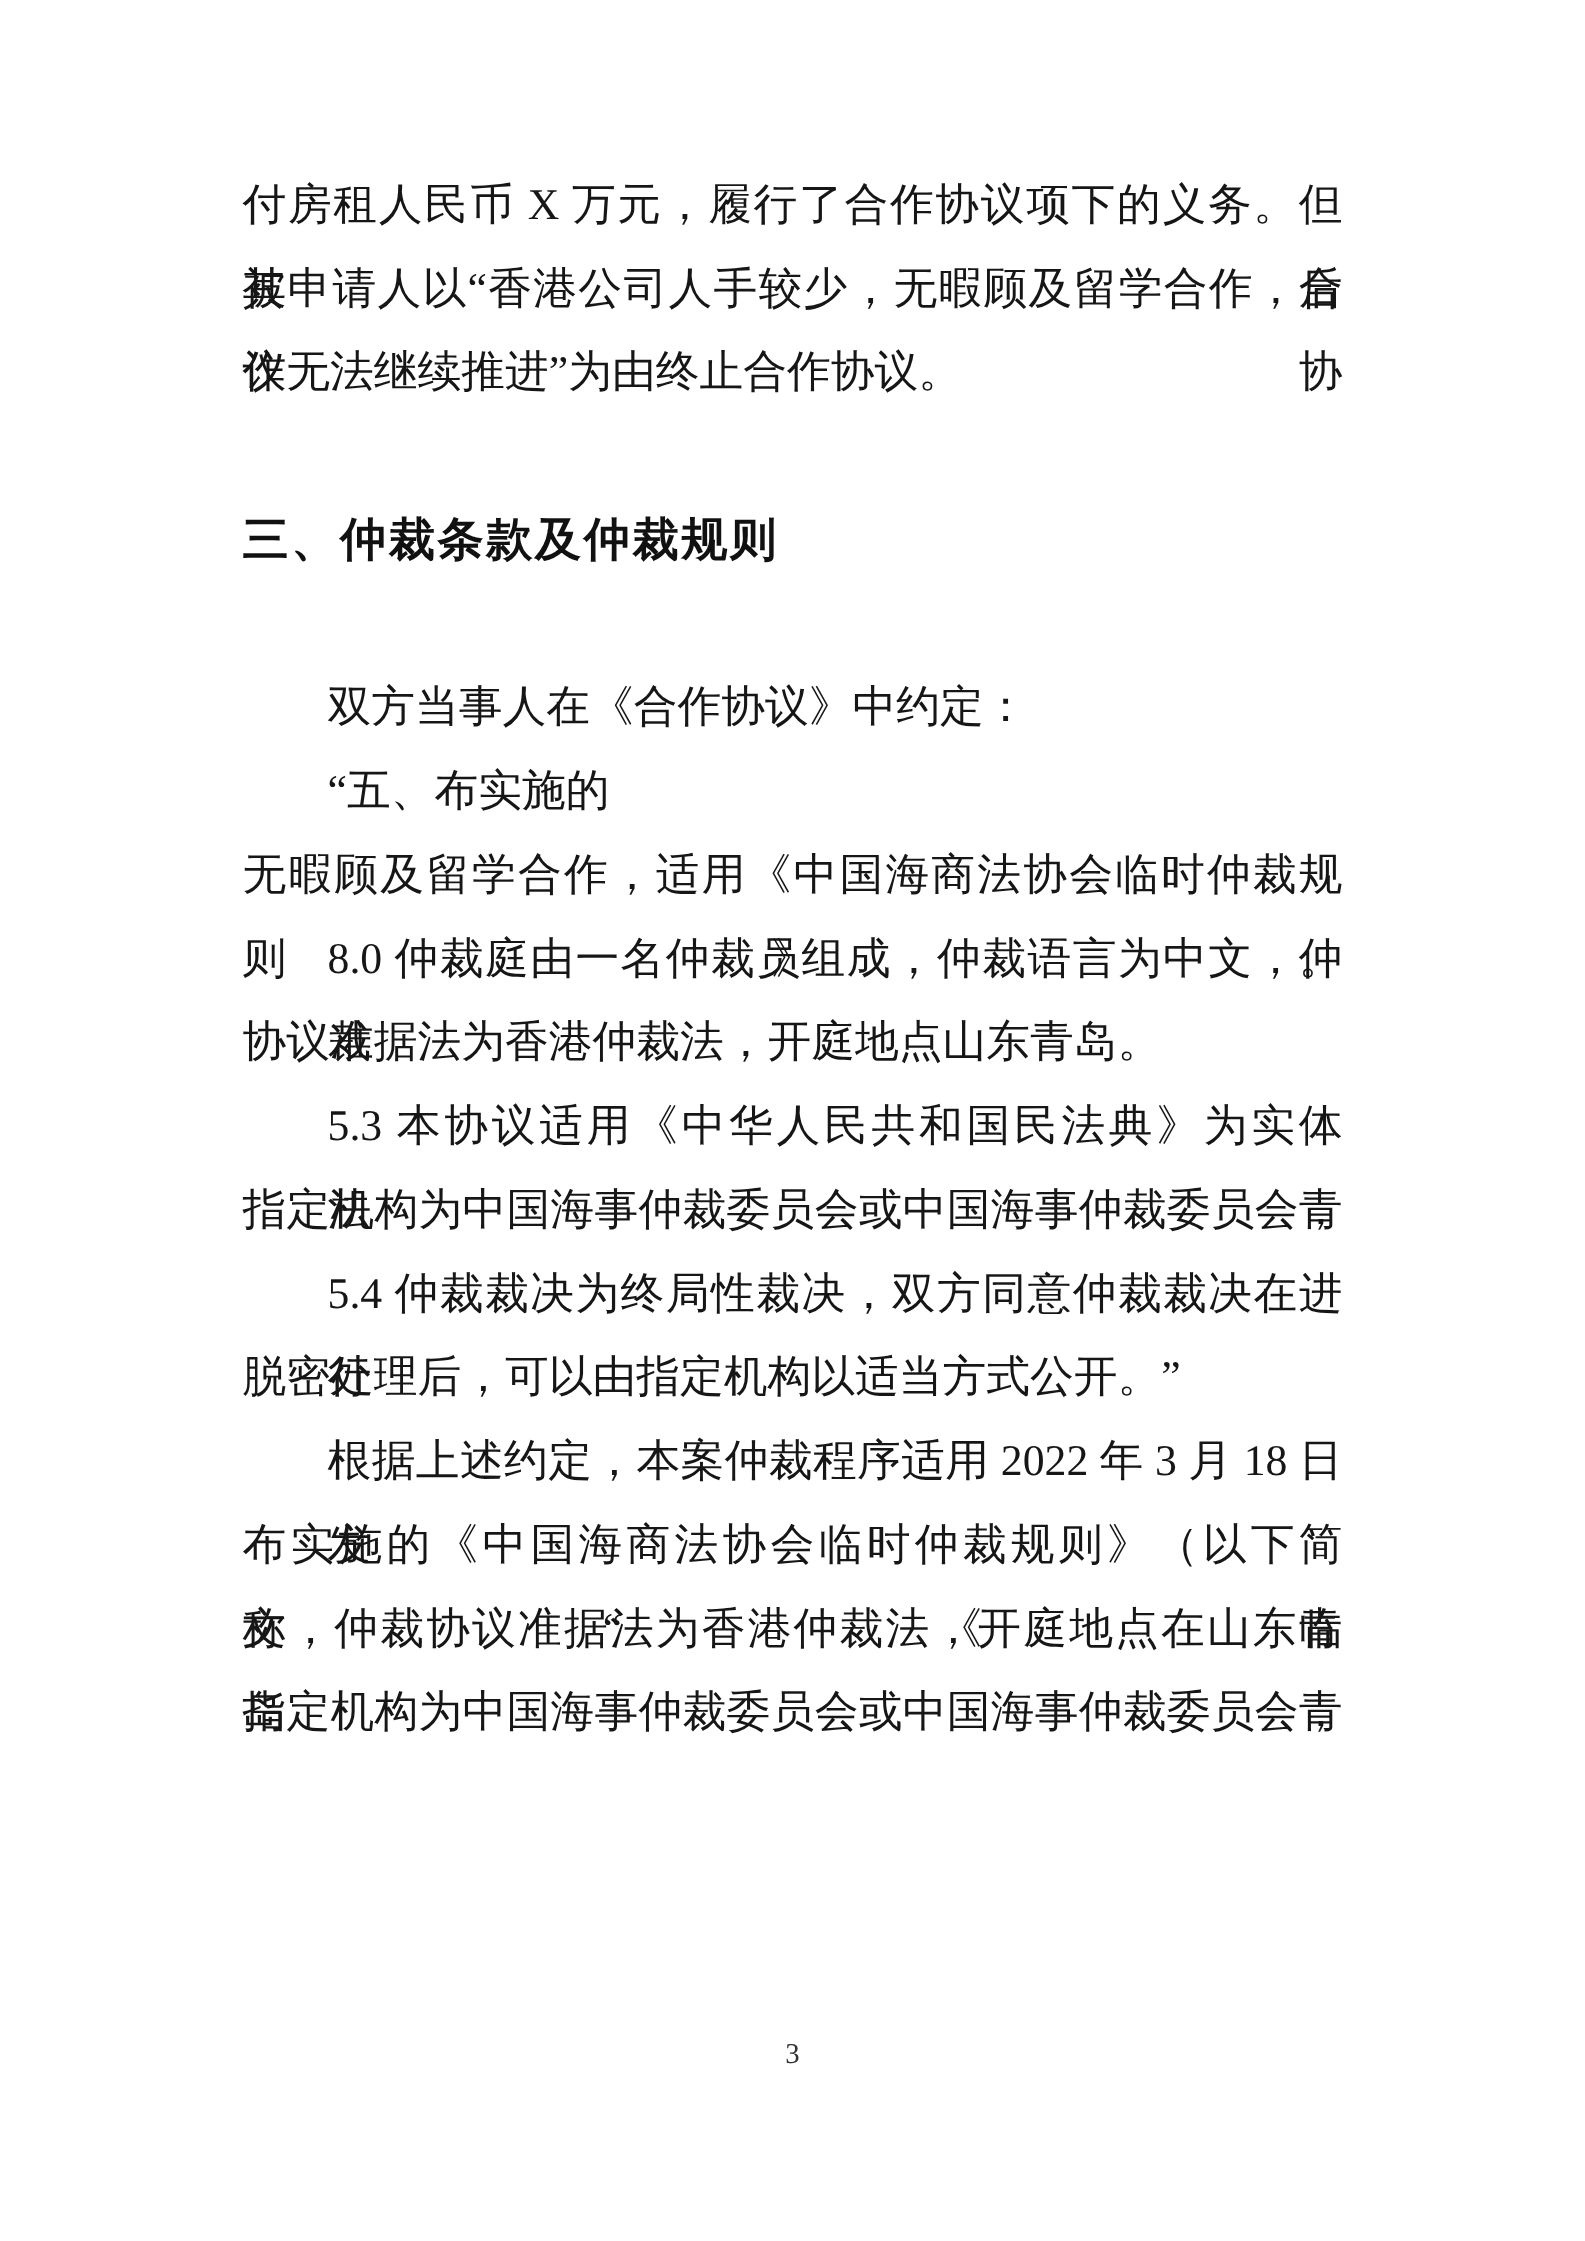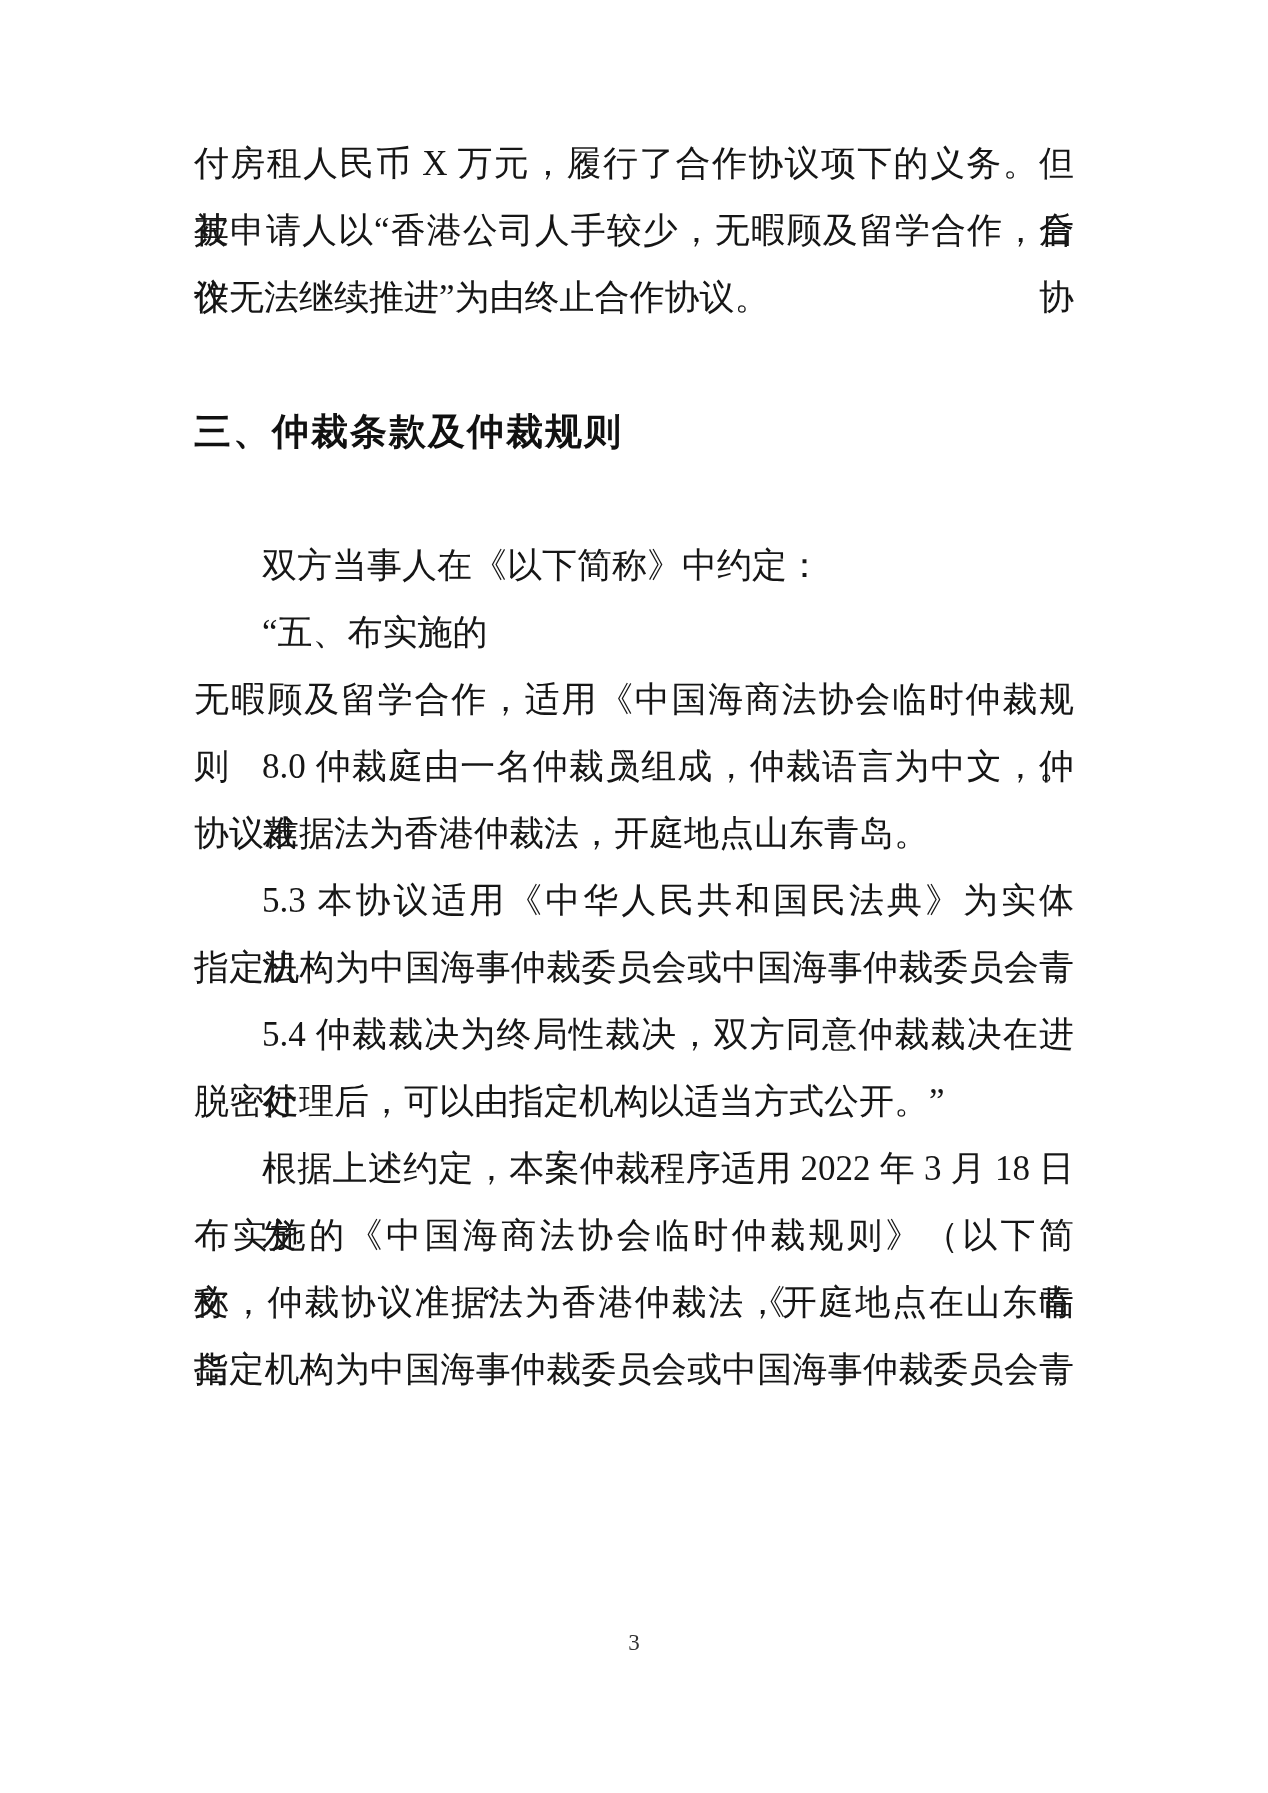--- a/index.html
+++ b/index.html
@@ -68,21 +68,21 @@
 
     <div>
         <div class="line fill">付房租人民币 X 万元，履行了合作协议项下的义务。但其后</div>
         <div class="line fill">被申请人以“香港公司人手较少，无暇顾及留学合作，合作协</div>
         <div class="line">议无法继续推进”为由终止合作协议。</div>
       </div>
 
     <div class="heading-row">三、仲裁条款及仲裁规则</div>
 
     <div class="body-block">
-        <div class="line indent">双方当事人在《以下简称》中约定：</div>
+        <div class="line indent">双方当事人在《合作协议》中约定：</div>
         <div class="line indent">“五、布实施的</div>
         <div class="line fill">无暇顾及留学合作，适用《中国海商法协会临时仲裁规则》。</div>
         <div class="line indent fill">8.0 仲裁庭由一名仲裁员组成，仲裁语言为中文，仲裁</div>
         <div class="line">协议准据法为香港仲裁法，开庭地点山东青岛。</div>
         <div class="line indent fill">5.3 本协议适用《中华人民共和国民法典》为实体法，</div>
         <div class="line fill">指定机构为中国海事仲裁委员会或中国海事仲裁委员会青</div>
         <div class="line indent fill">5.4 仲裁裁决为终局性裁决，双方同意仲裁裁决在进行</div>
         <div class="line">脱密处理后，可以由指定机构以适当方式公开。”</div>
         <div class="line indent fill">根据上述约定，本案仲裁程序适用 2022 年 3 月 18 日发</div>
         <div class="line fill">布实施的《中国海商法协会临时仲裁规则》（以下简称“《临</div>

